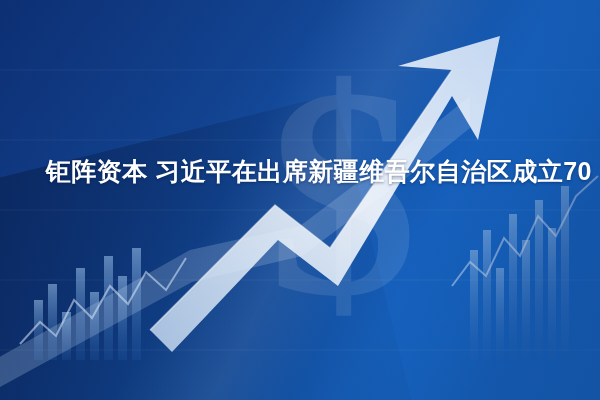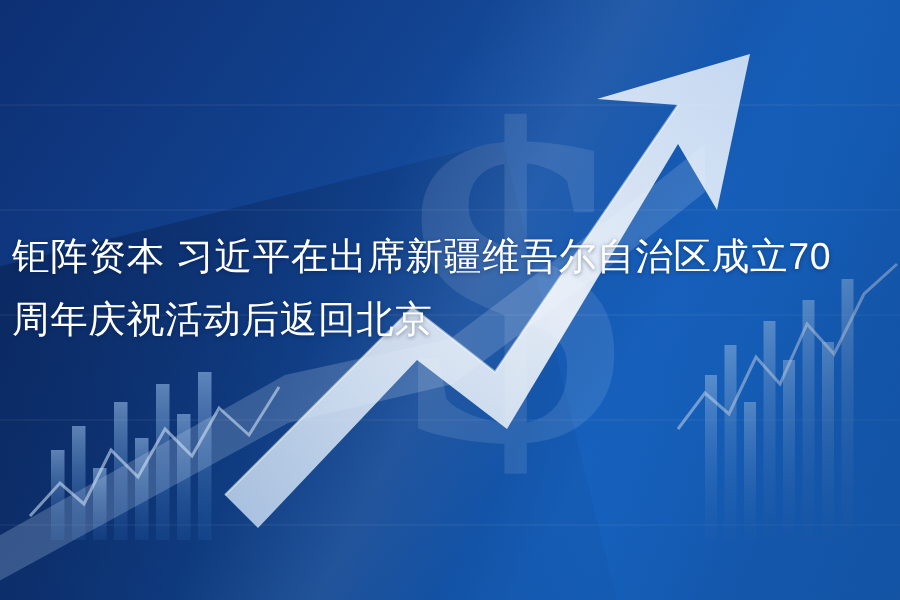--- a/index.html
+++ b/index.html
@@ -63,25 +63,25 @@
     position: absolute;
     inset: 0;
   }
 
   
   .headline {
     position: absolute;
     left: 0;
     top: 150px;
     width: 600px;
-    text-align: left;
+    text-align: right;
     color: #ffffff;
     font-size: 25px;
     line-height: 42px;
-    font-weight: 400;
+    font-weight: 700;
     letter-spacing: 0.5px;
     text-shadow: 0 1px 3px rgba(0,20,60,0.45);
     padding: 0 8px;
     box-sizing: border-box;
   }
   .headline .line {
     display: block;
     white-space: nowrap;
   }
   .headline .line2 { }
@@ -160,16 +160,15 @@
 
     <path d="M 150 330 L 275 205 L 330 248 L 452 70" fill="none" stroke="#ffffff" stroke-opacity="0.5" stroke-width="1.5"></path>
   </svg>
 
   <div class="dollar">$</div>
 
   <div class="sheen"></div>
 
   <div class="headline">
     <span class="line line1">钜阵资本 习近平在出席新疆维吾尔自治区成立70</span>
-    <span class="line line2">周年庆祝活动后返回北京</span>
   </div>
 
 </div>
 
 </body></html>

